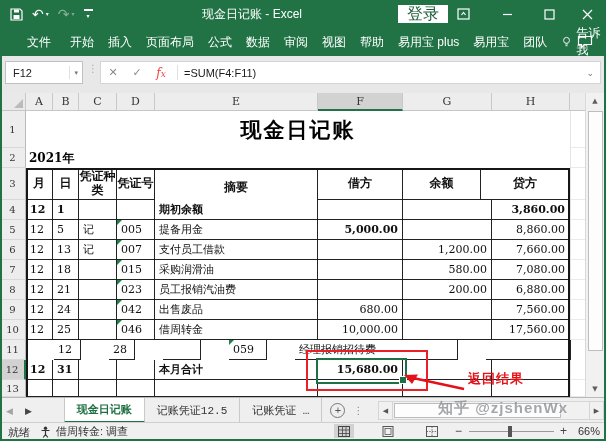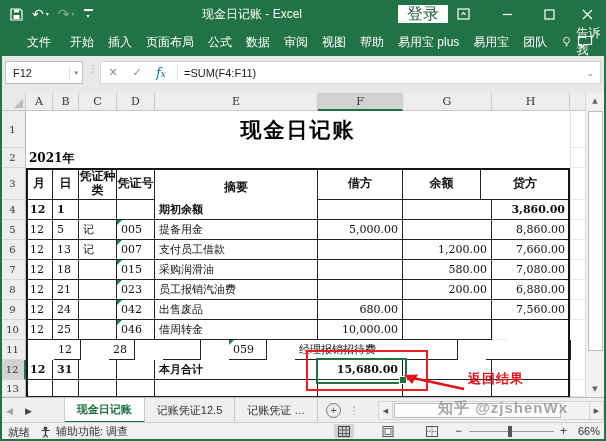--- a/index.html
+++ b/index.html
@@ -28,21 +28,21 @@
   
   .fbar{position:absolute;top:56px;left:0;right:0;height:37px;background:#E8E8E8;border-bottom:1px solid #CFCFCF;}
   .namebox{position:absolute;left:5px;top:5px;width:76px;height:21px;background:#fff;border:1px solid #C0C0C0;
            display:flex;align-items:center;font-size:11px;color:#222;}
   .namebox .nb-text{padding-left:7px;flex:1;}
   .namebox .nb-caret{font-size:7px;color:#777;padding-right:4px;border-left:1px solid #E0E0E0;padding-left:4px;height:13px;display:flex;align-items:center;}
   .fdots{position:absolute;left:88px;top:7px;color:#A9A9A9;font-size:10px;letter-spacing:0;}
   .ffield{position:absolute;left:100px;right:5px;top:5px;height:21px;background:#fff;border:1px solid #D5D5D5;
           display:flex;align-items:center;font-size:11px;color:#222;}
   .fbtn{width:24px;text-align:center;color:#8a8a8a;font-size:11px;}
-  .fx{font-family:"DejaVu Serif",serif;font-style:italic;color:#0369a1;font-size:12px;}
+  .fx{font-family:"DejaVu Serif",serif;font-style:italic;color:#ef4444;font-size:12px;}
   .fdiv{width:1px;height:15px;background:#E0E0E0;margin:0 6px 0 4px;}
   .ftext{flex:1;color:#1a1a1a;}
   .fchev{color:#777;font-size:9px;padding-right:6px;}
   
   .grid{position:absolute;top:93px;left:0;width:606px;height:304px;background:#fff;overflow:hidden;
         font-family:"DejaVu Serif","Liberation Serif",serif;}
   .grow{display:flex;position:relative;}
   .gc{box-sizing:border-box;flex:none;overflow:hidden;display:flex;align-items:center;}
   .colhdr{background:#EDEDED;border-bottom:1px solid #C6C6C6;border-right:1px solid #C9C9C9;
           justify-content:center;font-size:11px;color:#333;}
@@ -256,21 +256,21 @@
         <div class="gc tc num b" style="width: 78px; height: 20px;">3,860.00</div>
         <div class="gc sliver" style="width: 16px; height: 20px;"></div>
       </div>
       <div class="grow" style="height: 20px;">
         <div class="gc rowhdr" style="width: 26px; height: 20px;">5</div>
         <div class="gc tc txt" style="width: 27px; height: 20px;">12</div>
         <div class="gc tc txt" style="width: 26px; height: 20px;">5</div>
         <div class="gc tc txt" style="width: 38px; height: 20px;">记</div>
         <div class="gc tc txt" style="width: 38px; height: 20px;">005<span class="gtri"></span></div>
         <div class="gc tc txt" style="width: 163px; height: 20px;">提备用金</div>
-        <div class="gc tc num" style="width: 85px; height: 20px;">5,000.00</div>
+        <div class="gc tc num" style="width: 85px; height: 20px; font-weight: bold;">5,000.00</div>
         <div class="gc tc num" style="width: 89px; height: 20px;"></div>
         <div class="gc tc num" style="width: 78px; height: 20px;">8,860.00</div>
         <div class="gc sliver" style="width: 16px; height: 20px;"></div>
       </div>
       <div class="grow" style="height: 20px;">
         <div class="gc rowhdr" style="width: 26px; height: 20px;">6</div>
         <div class="gc tc txt" style="width: 27px; height: 20px;">12</div>
         <div class="gc tc txt" style="width: 26px; height: 20px;">13</div>
         <div class="gc tc txt" style="width: 38px; height: 20px;">记</div>
         <div class="gc tc txt" style="width: 38px; height: 20px;">007<span class="gtri"></span></div>
@@ -318,20 +318,21 @@
       </div>
       <div class="grow" style="height: 20px;">
         <div class="gc rowhdr" style="width: 26px; height: 20px;">10</div>
         <div class="gc tc txt" style="width: 27px; height: 20px;">12</div>
         <div class="gc tc txt" style="width: 26px; height: 20px;">25</div>
         <div class="gc tc txt" style="width: 38px; height: 20px;"></div>
         <div class="gc tc txt" style="width: 38px; height: 20px;">046<span class="gtri"></span></div>
         <div class="gc tc txt" style="width: 163px; height: 20px;">借周转金</div>
         <div class="gc tc num" style="width: 85px; height: 20px;">10,000.00</div>
         <div class="gc tc num" style="width: 89px; height: 20px;"></div>
+        <div class="gc tc num" style="width: 78px; height: 20px;">17,560.00</div>
         <div class="gc sliver" style="width: 16px; height: 20px;"></div>
       </div>
       <div class="grow" style="height: 20px; gap: 28px;">
         <div class="gc rowhdr" style="width: 26px; height: 20px;">11</div>
         <div class="gc tc txt" style="width: 27px; height: 20px;">12</div>
         <div class="gc tc txt" style="width: 26px; height: 20px;">28</div>
         <div class="gc tc txt" style="width: 38px; height: 20px;"></div>
         <div class="gc tc txt" style="width: 38px; height: 20px;">059<span class="gtri"></span></div>
         <div class="gc tc txt" style="width: 163px; height: 20px;">经理报销招待费</div>
         <div class="gc tc num" style="width: 85px; height: 20px;"></div>
@@ -377,21 +378,21 @@
         <polygon points="404,282 418,281.5 412,291" fill="#E31219"></polygon>
       </svg>
       <div class="anno-label" style="left:468px;top:277px;">返回结果</div>
     </div>
 
   <div class="tabsrow">
     <span class="tnav dim">◀</span>
     <span class="tnav">▶</span>
     <span style="width:26px;"></span>
     <div class="stab active">现金日记账</div>
-    <span id="inactiveTabs" style="display:flex;align-items:stretch;">
+    <span id="inactiveTabs" style="display:flex;align-items:stretch;font-family:Liberation Mono, monospace;">
         <div class="stab">记账凭证12.5</div>
         <div class="stab">记账凭证 …</div>
       </span>
     <span class="addsheet">
         <span class="circ">+</span>
       </span>
     <span class="tabdots">⋮</span>
   </div>
   <div class="hsb">
     <span class="harr" style="left:0;border-right:1px solid #D5D5D5;">◀</span>
@@ -400,21 +401,21 @@
   </div>
   <div class="watermark">知乎 @zjshenWx</div>
 
   <div class="statusbar">
     <span class="st-ready">就绪</span>
     <span class="st-acc">
       <svg width="11" height="12" viewBox="0 0 11 12">
           <circle cx="5.5" cy="2.2" r="1.7" fill="#333"></circle>
           <path d="M1.5 4.5h8M5.5 4.5v4M5.5 8.5l-2.4 3M5.5 8.5l2.4 3" stroke="#333" stroke-width="1.2" fill="none"></path>
         </svg>
-      <span>辅助功能: 调查</span>
+      <span>借周转金: 调查</span>
     </span>
     <span class="viewbtn active" style="left:334px;">
       <svg width="12" height="11" viewBox="0 0 12 11">
           <rect x="0.5" y="0.5" width="11" height="10" fill="none" stroke="#444"></rect>
           <path d="M0.5 4h11M0.5 7.5h11M4.5 0.5v10M8 0.5v10" stroke="#444" stroke-width="0.8"></path>
         </svg>
     </span>
     <span class="viewbtn" style="left:378px;">
       <svg width="12" height="11" viewBox="0 0 12 11">
           <rect x="1" y="0.5" width="10" height="10" fill="none" stroke="#555"></rect>

